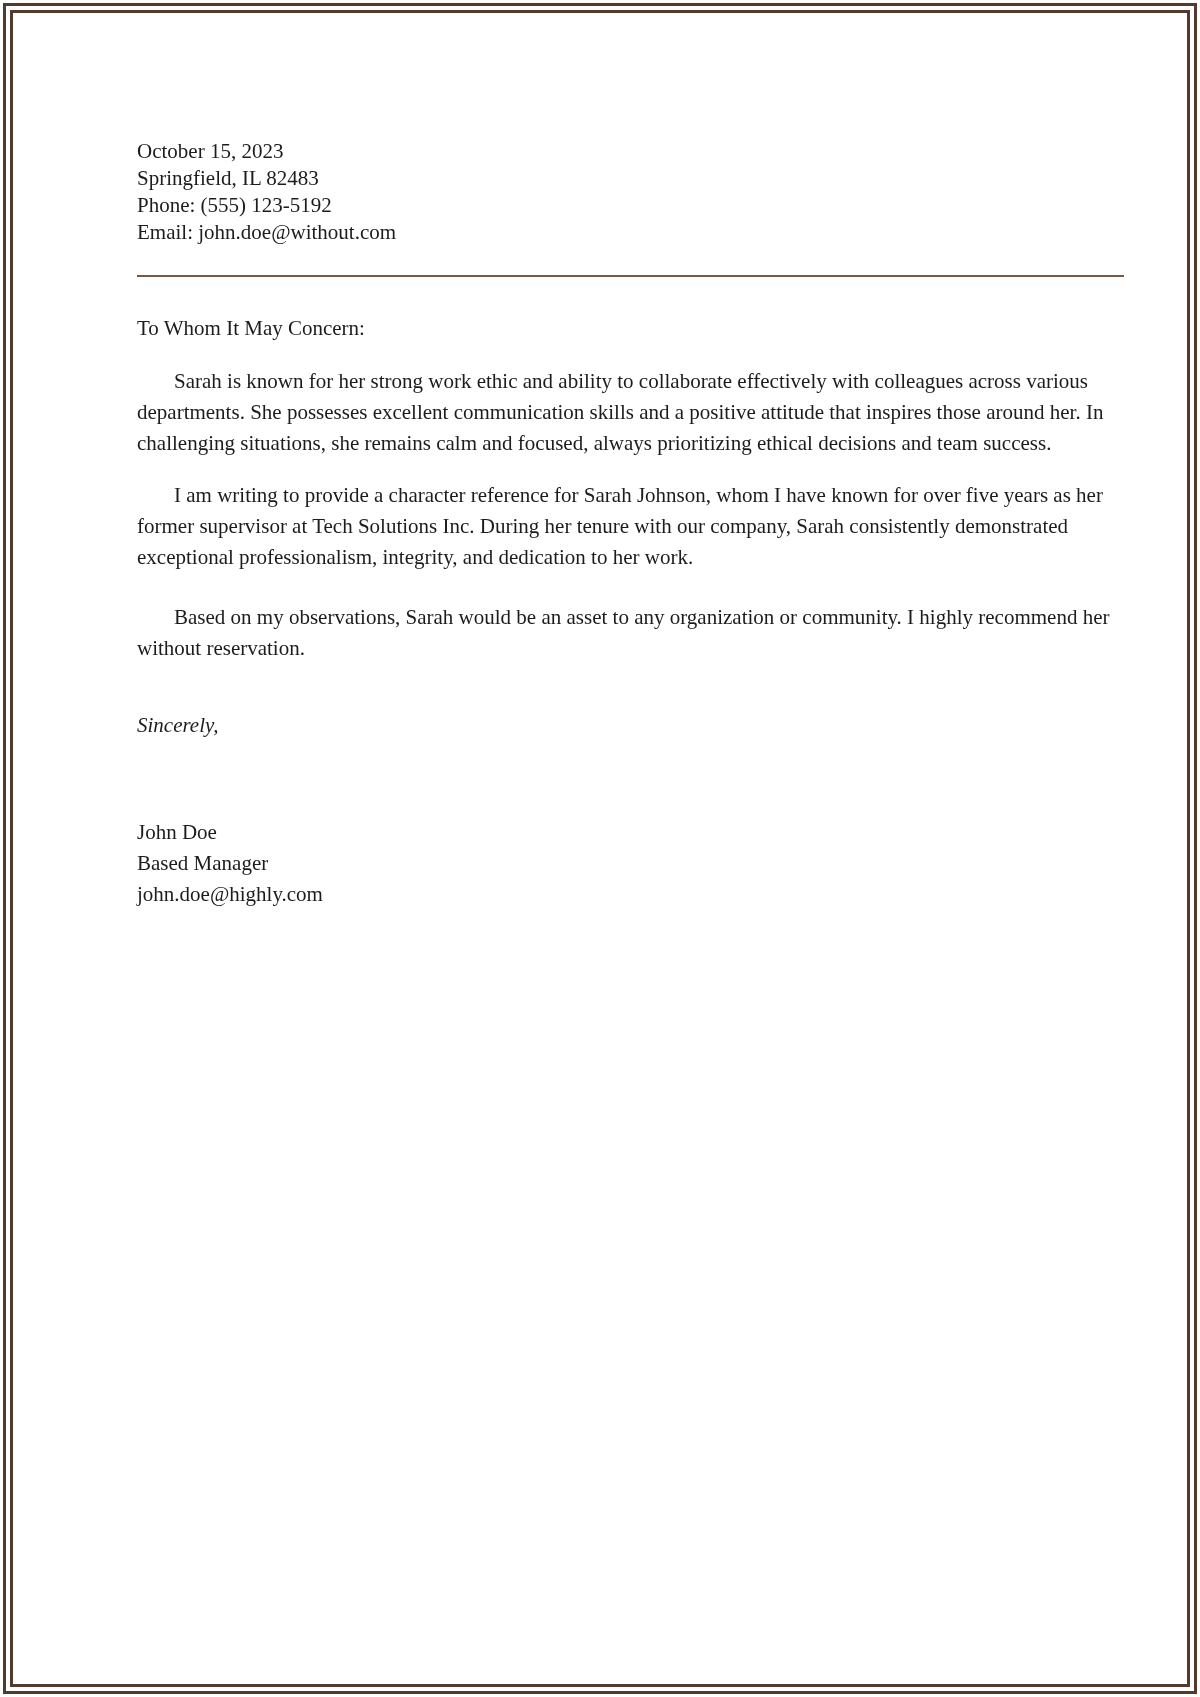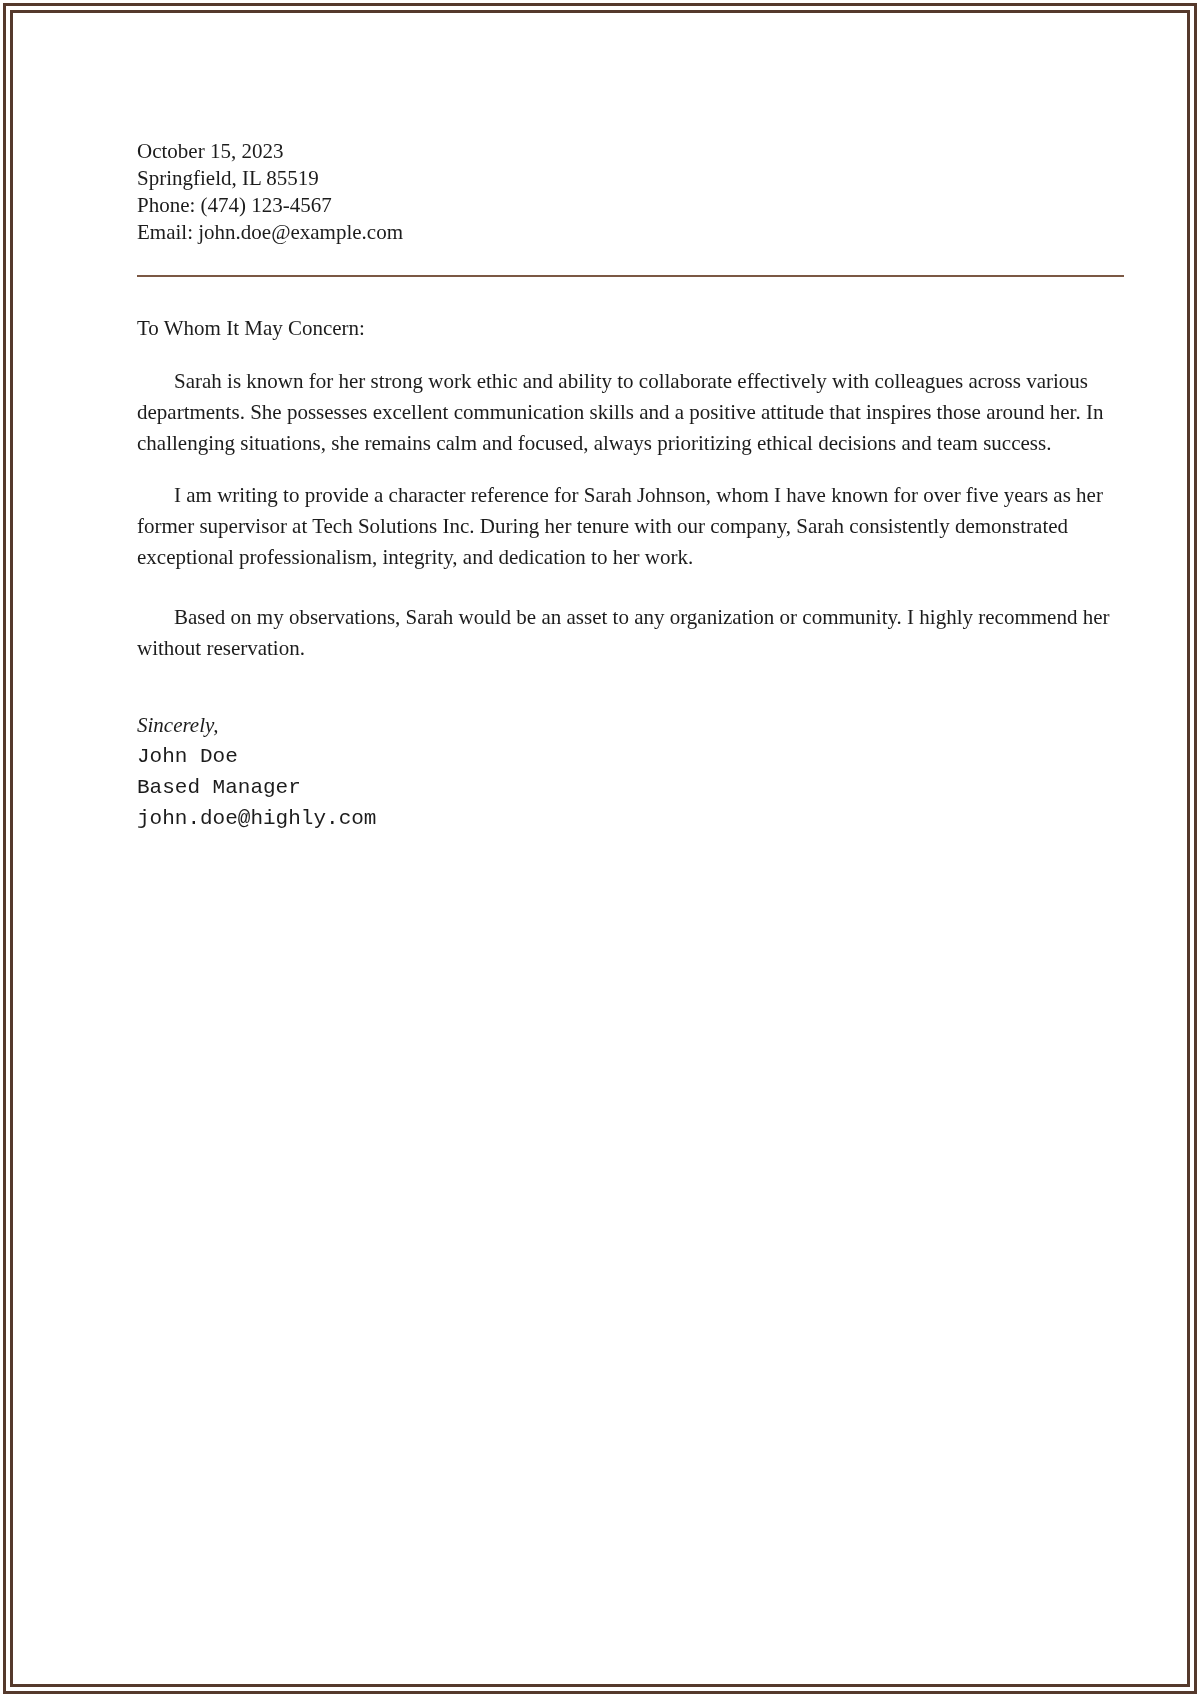--- a/index.html
+++ b/index.html
@@ -50,36 +50,36 @@
     text-align: left;
   }
   .body-para.p2 { margin-top: 22px; }
   .body-para.p3 { margin-top: 29px; }
   .closing {
     margin-top: 46px;
     line-height: 31px;
     font-style: italic;
   }
   .signature-block {
+    margin-top: 76px;
     line-height: 31px;
-    font-family: Liberation Mono, monospace;
   }
 </style>
 </head>
 <body>
 
 <div class="page-frame"></div>
 
 <div class="letter">
 
   <div class="header-block">
     <div>October 15, 2023</div>
-    <div>Springfield, IL 85519</div>
-    <div>Phone: (474) 123-4567</div>
-    <div>Email: john.doe@example.com</div>
+    <div>Springfield, IL 82483</div>
+    <div>Phone: (555) 123-5192</div>
+    <div>Email: john.doe@without.com</div>
   </div>
 
   <hr class="divider">
 
   <div class="salutation">To Whom It May Concern:</div>
 
   <p class="body-para p2">Sarah is known for her strong work ethic and ability to collaborate effectively with colleagues across various departments. She possesses excellent communication skills and a positive attitude that inspires those around her. In challenging situations, she remains calm and focused, always prioritizing ethical decisions and team success.</p>
   <p class="body-para p1">I am writing to provide a character reference for Sarah Johnson, whom I have known for over five years as her former supervisor at Tech Solutions Inc. During her tenure with our company, Sarah consistently demonstrated exceptional professionalism, integrity, and dedication to her work.</p>
   <p class="body-para p3">Based on my observations, Sarah would be an asset to any organization or community. I highly recommend her without reservation.</p>
 

